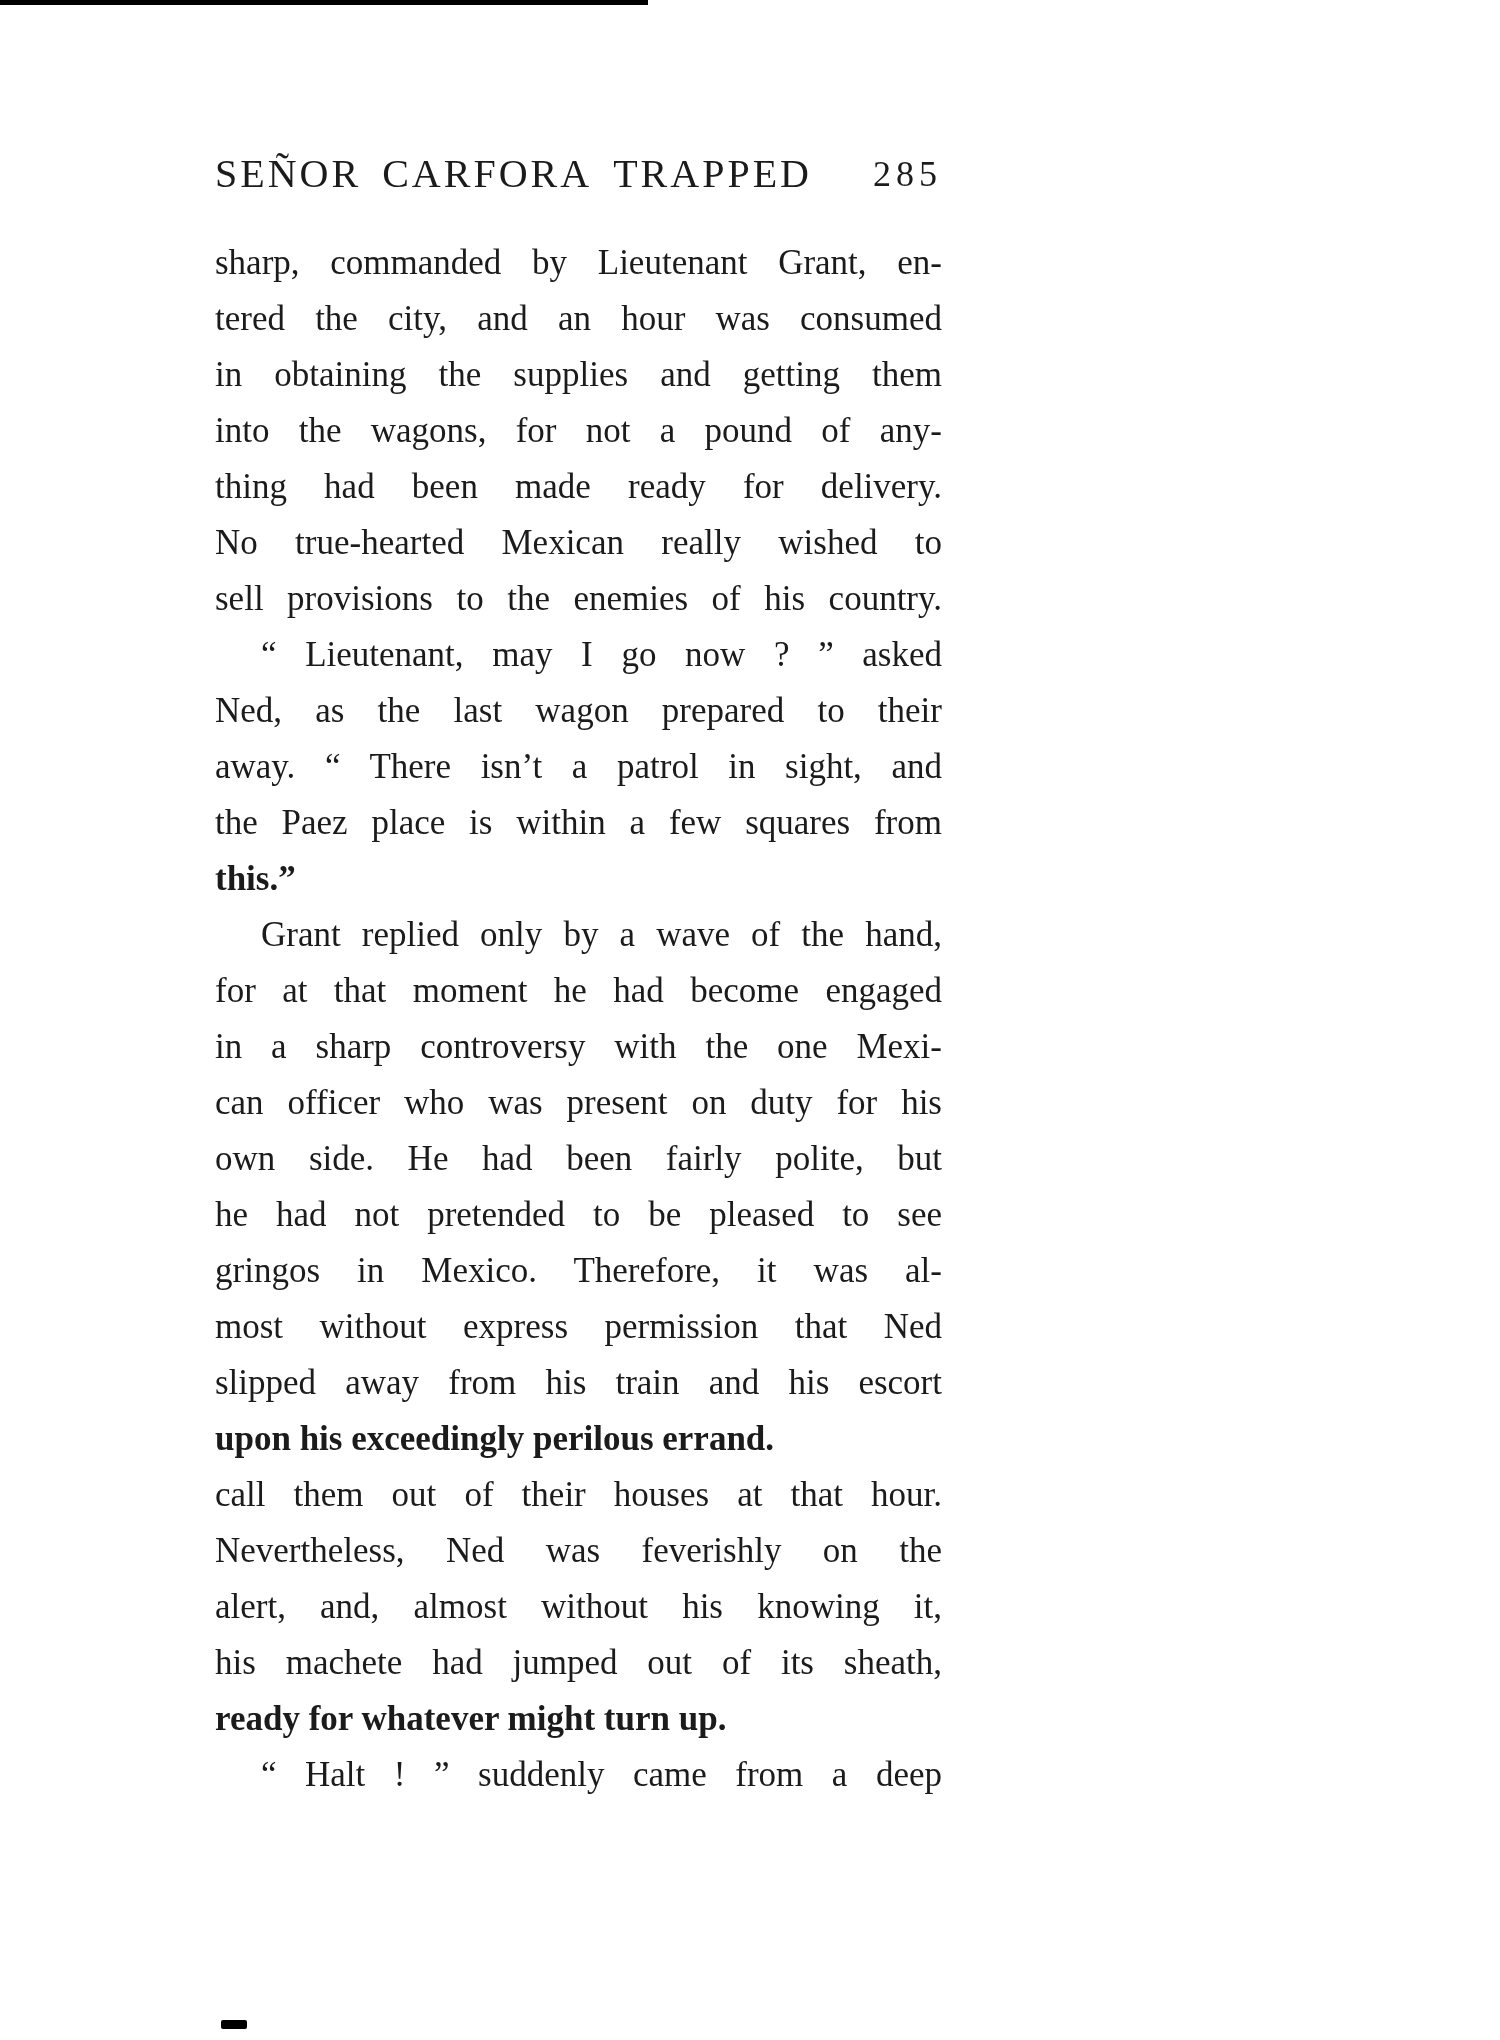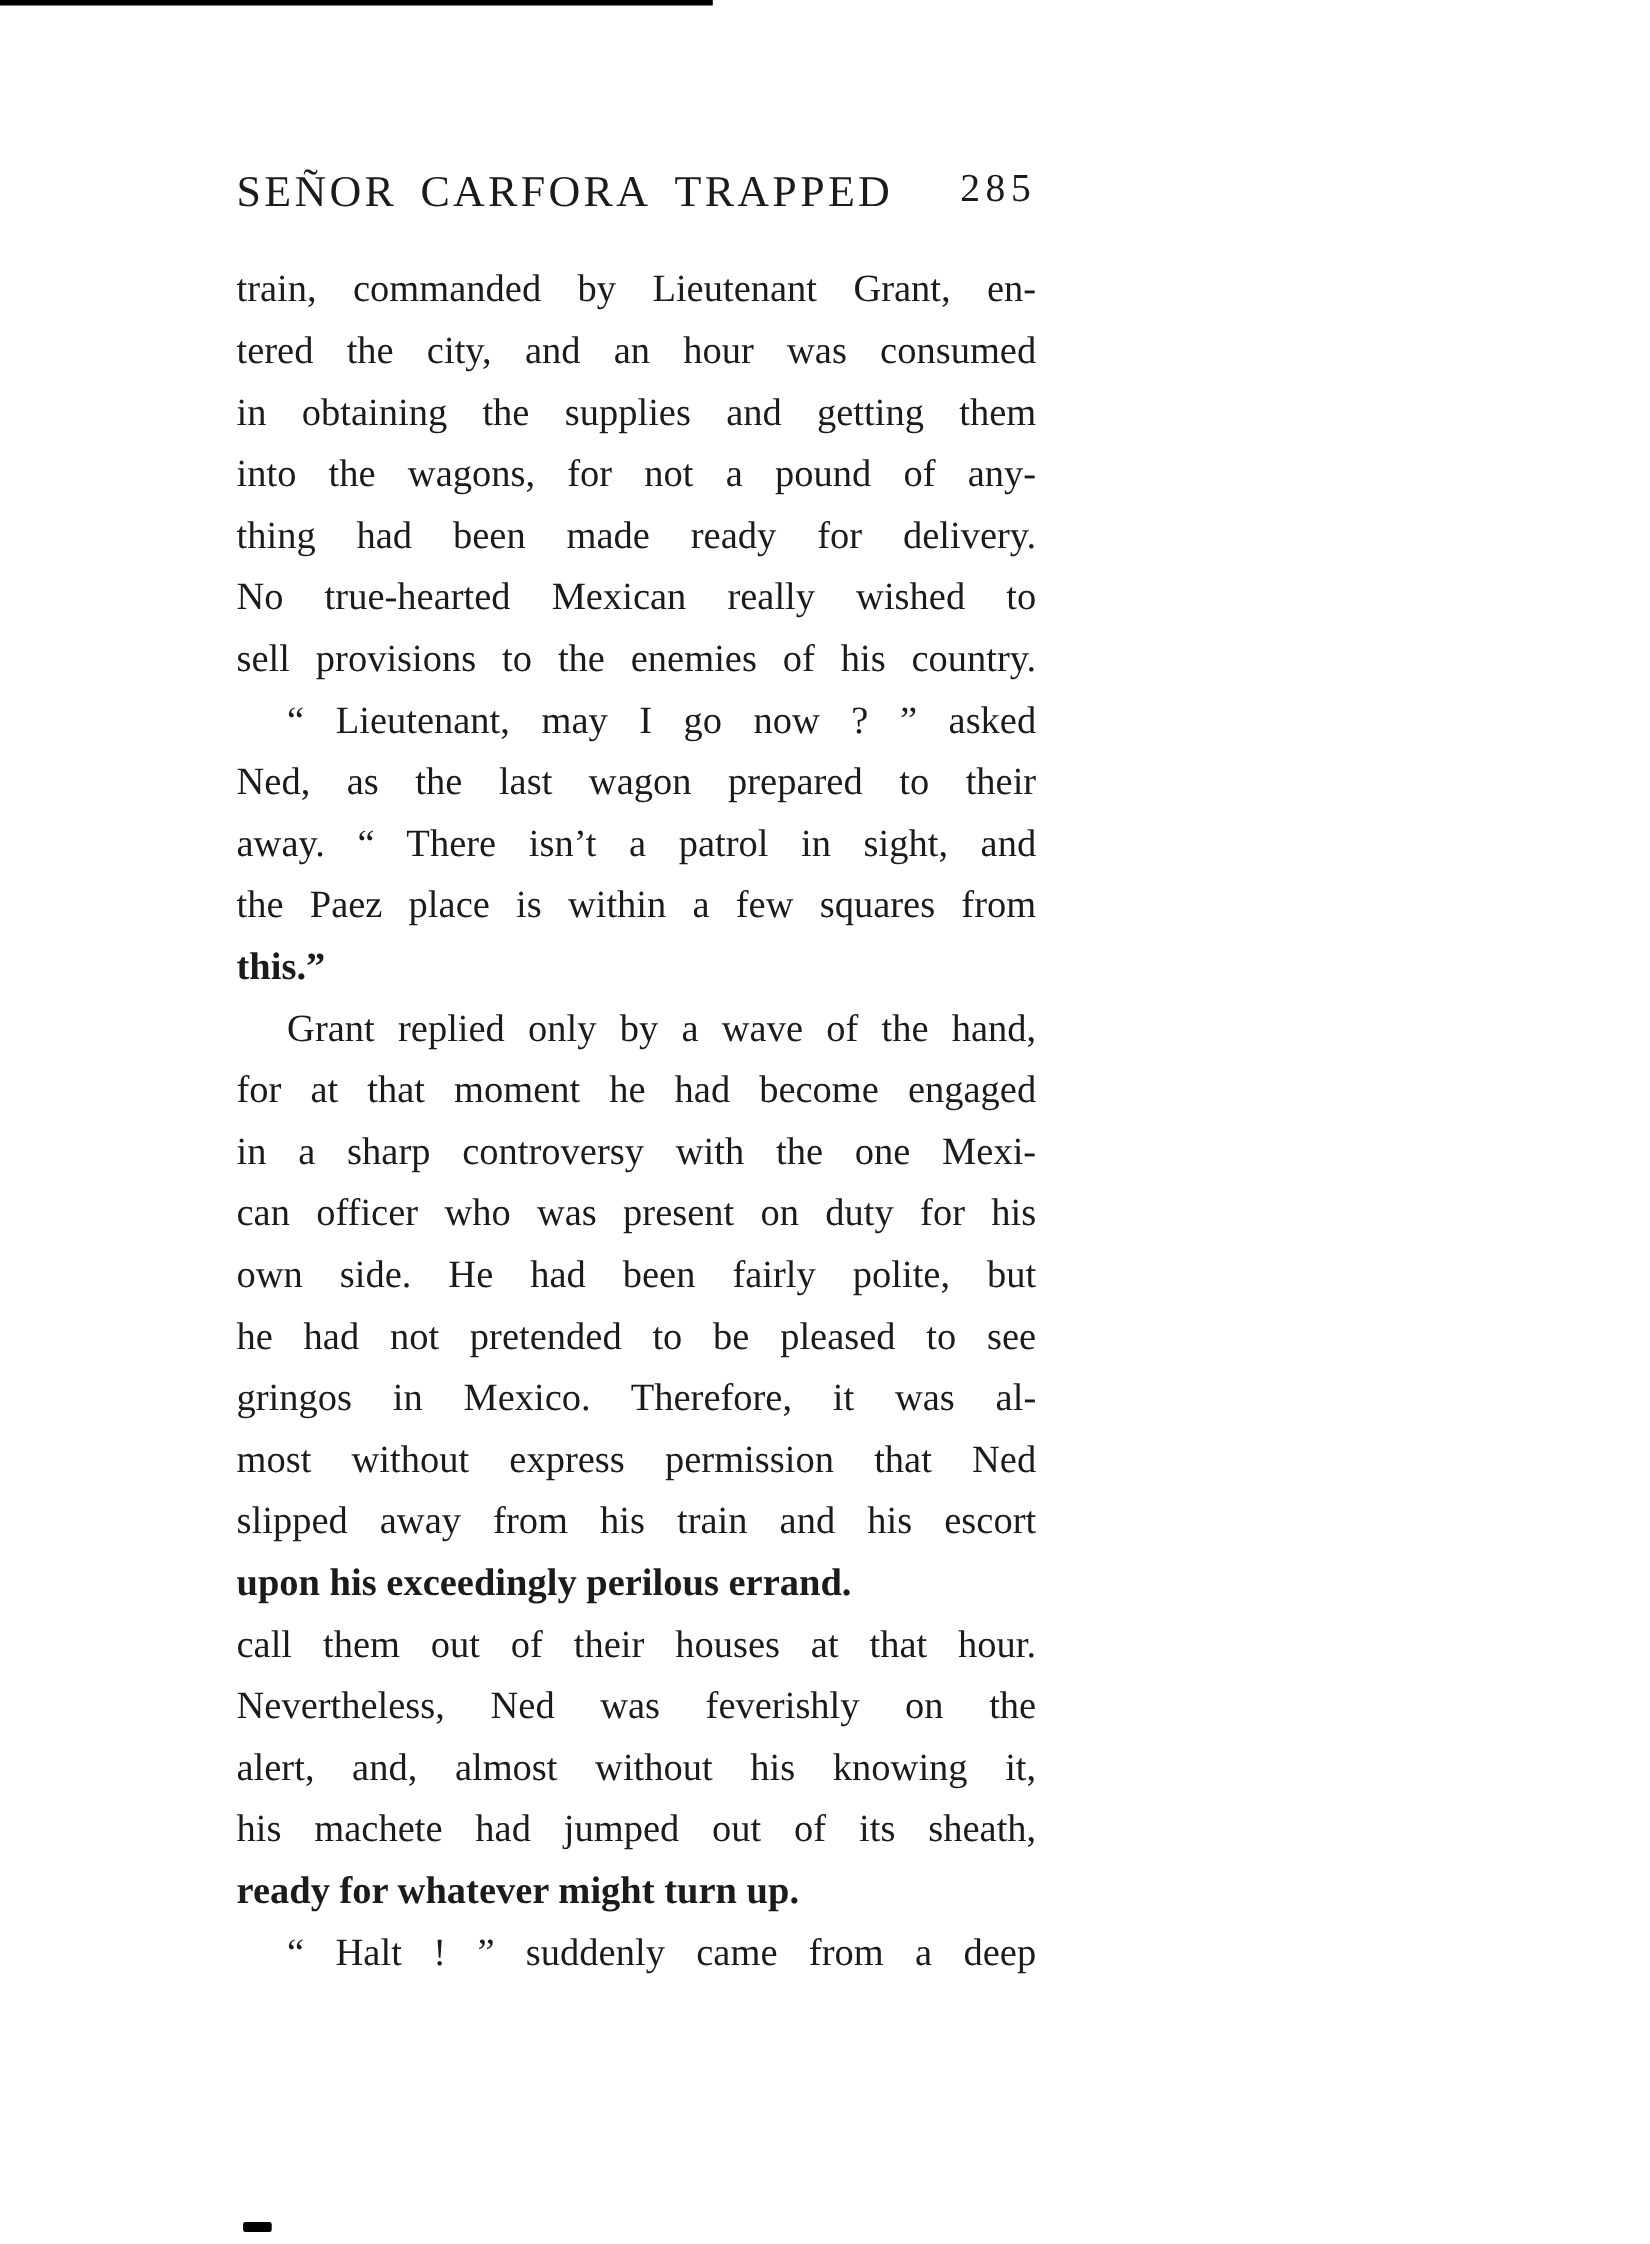--- a/index.html
+++ b/index.html
@@ -34,21 +34,21 @@
   }
   .text-block {
     position: absolute;
     left: 215px;
     top: 150px;
     width: 727px;
   }
   .page-header {
     display: flex;
     justify-content: space-between;
-    align-items: flex-start;
+    align-items: center;
     font-size: 40px;
     letter-spacing: 3px;
     margin-bottom: 38px;
     white-space: nowrap;
   }
   .page-header .header-word {
     display: inline-block;
   }
   .page-header .page-number {
     font-size: 36px;
@@ -79,21 +79,21 @@
 <div class="scan-artifact artifact-bottom"></div>
 
 <div class="text-block">
   <div class="page-header">
     <span class="header-word">SEÑOR</span>
     <span class="header-word">CARFORA</span>
     <span class="header-word">TRAPPED</span>
     <span class="page-number">285</span>
   </div>
   <div class="body-text">
-      <div class="line">train, commanded by Lieutenant Grant, en-</div>
+      <div class="line">sharp, commanded by Lieutenant Grant, en-</div>
       <div class="line">tered the city, and an hour was consumed</div>
       <div class="line">in obtaining the supplies and getting them</div>
       <div class="line">into the wagons, for not a pound of any-</div>
       <div class="line">thing had been made ready for delivery.</div>
       <div class="line">No true-hearted Mexican really wished to</div>
       <div class="line">sell provisions to the enemies of his country.</div>
       <div class="line indent">“ Lieutenant, may I go now ? ” asked</div>
       <div class="line">Ned, as the last wagon prepared to their</div>
       <div class="line">away. “ There isn’t a patrol in sight, and</div>
       <div class="line">the Paez place is within a few squares from</div>

